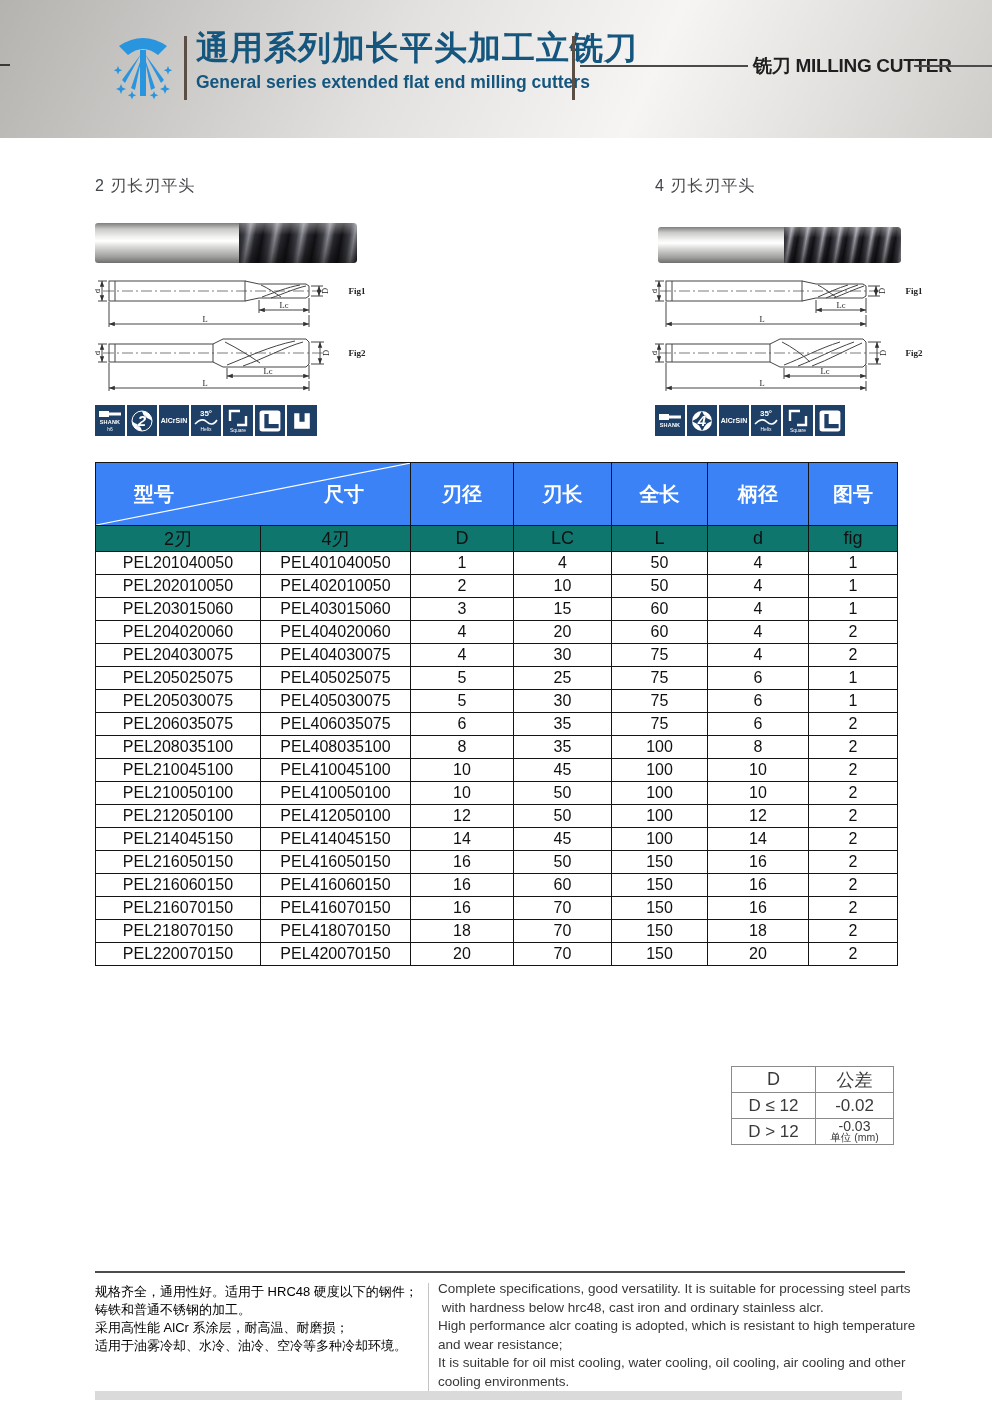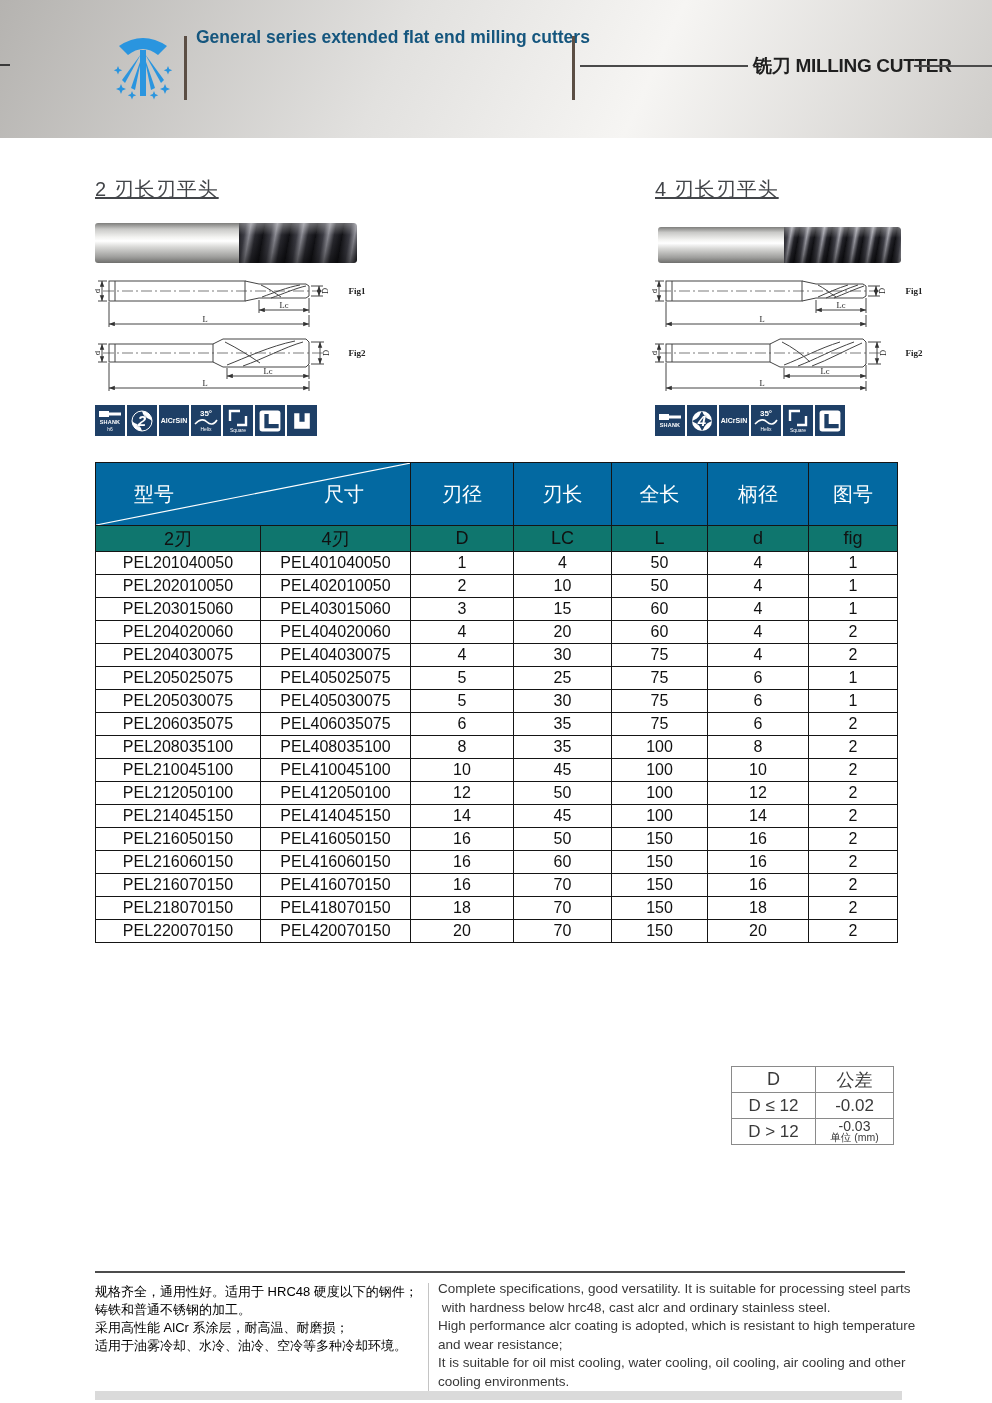--- a/index.html
+++ b/index.html
@@ -17,21 +17,21 @@
   .titles{position:absolute;left:196px;top:26px;width:380px;}
   .title-zh{font-size:33px;font-weight:bold;color:#15567e;letter-spacing:1px;white-space:nowrap;}
   .title-en{font-size:17.5px;font-weight:bold;color:#15567e;margin-top:1px;white-space:nowrap;}
   .hline{position:absolute;top:65px;height:2px;background:#4a4a4a;}
   .hline-mid{left:580px;width:168px;}
   .hline-right{left:914px;width:78px;}
   .category{position:absolute;left:753px;top:53px;font-size:19px;font-weight:bold;color:#1f1f1f;
             letter-spacing:-0.3px;white-space:nowrap;}
 
   
-  .sec-title{position:absolute;font-size:20px;color:#43464a;letter-spacing:1px;text-decoration:underline;}
+  .sec-title{position:absolute;font-size:16px;color:#43464a;letter-spacing:1px;}
 
   
   .photo{position:absolute;border-radius:3px;overflow:hidden;}
   .photo .shank{position:absolute;left:0;top:0;bottom:0;
     background:linear-gradient(to bottom,#7e7e7c 0%,#c9c9c7 15%,#f2f2f0 35%,#ffffff 45%,#d8d8d6 60%,#9e9e9c 85%,#6f6f6d 100%);}
   .photo .flutes{position:absolute;right:0;top:0;bottom:0;border-radius:0 3px 3px 0;}
   .flutes2{background:repeating-linear-gradient(100deg,#16161a 0px,#3c3c44 7px,#8a8a92 12px,#2a2a30 18px,#101014 26px);}
   .flutes4{background:repeating-linear-gradient(100deg,#16161a 0px,#44444c 5px,#9a9aa2 8px,#26262c 12px,#101014 16px);}
   .photo .flutes::after{content:'';position:absolute;inset:0;
     background:linear-gradient(to bottom,rgba(255,255,255,.35),rgba(255,255,255,0) 30%,rgba(0,0,0,.25) 75%,rgba(0,0,0,.45));}
@@ -50,21 +50,21 @@
   .b-deg{font-size:8px;font-weight:bold;line-height:1;}
   .b-digit{position:absolute;font-size:15px;font-weight:bold;font-style:italic;
            text-shadow:0 0 2px #1e3f66;}
   .badge .rel{position:relative;display:flex;align-items:center;justify-content:center;}
 
   
   .spec-table{position:absolute;border-collapse:collapse;table-layout:fixed;
               font-family:"Liberation Sans",sans-serif;}
   .spec-table th,.spec-table td{border:1px solid #151515;text-align:center;vertical-align:middle;
               padding:0;overflow:hidden;white-space:nowrap;}
-  .spec-table .h1 th{background:#0369a1;color:#fff;height:62px;font-size:20px;font-weight:normal;}
+  .spec-table .h1 th{background:#3b82f6;color:#fff;height:62px;font-size:20px;font-weight:bold;}
   .spec-table .corner{position:relative;}
   .corner-model{position:absolute;left:38px;top:50%;transform:translateY(-50%);}
   .corner-size{position:absolute;right:46px;top:50%;transform:translateY(-50%);}
   .diag{position:absolute;left:0;top:0;}
   .spec-table .h2 td{height:25px;font-size:18px;background:#0f766e;color:#111;}
   .spec-table tbody td{height:22px;font-size:16px;color:#111;background:#fff;}
 
   
   .tol-table{position:absolute;border-collapse:collapse;table-layout:fixed;color:#3a3a3a;
              font-family:"Liberation Sans",sans-serif;}
@@ -110,20 +110,21 @@
         <path d="M9,54 l1.4,3.6 L14,59 l-3.6,1.4 L9,64 l-1.4,-3.6 L4,59 l3.6,-1.4 Z"></path>
         <path d="M20,61 l1.2,3 3,1.2 -3,1.2 -1.2,3 -1.2,-3 -3,-1.2 3,-1.2 Z"></path>
         <path d="M42,61 l1.2,3 3,1.2 -3,1.2 -1.2,3 -1.2,-3 -3,-1.2 3,-1.2 Z"></path>
         <path d="M53,54 l1.4,3.6 3.6,1.4 -3.6,1.4 -1.4,3.6 -1.4,-3.6 -3.6,-1.4 3.6,-1.4 Z"></path>
         <path d="M6,36 l1.2,3 3,1.2 -3,1.2 -1.2,3 -1.2,-3 -3,-1.2 3,-1.2 Z"></path>
         <path d="M56,36 l1.2,3 3,1.2 -3,1.2 -1.2,3 -1.2,-3 -3,-1.2 3,-1.2 Z"></path>
       </g>
     </svg>
     <div class="vbar vbar-left"></div>
     <div class="titles">
+      <div class="title-zh">通用系列加长平头加工立铣刀</div>
       <div class="title-en">General series extended flat end milling cutters</div>
     </div>
     <div class="vbar vbar-right"></div>
     <div class="hline hline-mid"></div>
     <div class="category">铣刀 MILLING CUTTER</div>
     <div class="hline hline-right"></div>
   </header>
 
   <div class="sec-title" style="left:95px;top:176px;">2 刃长刃平头</div>
   <div class="sec-title" style="left:655px;top:176px;">4 刃长刃平头</div>
@@ -500,20 +501,29 @@
         <tr>
           <td>PEL210045100</td>
           <td>PEL410045100</td>
           <td>10</td>
           <td>45</td>
           <td>100</td>
           <td>10</td>
           <td>2</td>
         </tr>
         <tr>
+          <td>PEL210050100</td>
+          <td>PEL410050100</td>
+          <td>10</td>
+          <td>50</td>
+          <td>100</td>
+          <td>10</td>
+          <td>2</td>
+        </tr>
+        <tr>
           <td>PEL212050100</td>
           <td>PEL412050100</td>
           <td>12</td>
           <td>50</td>
           <td>100</td>
           <td>12</td>
           <td>2</td>
         </tr>
         <tr>
           <td>PEL214045150</td>
@@ -599,21 +609,21 @@
   <div class="footer-rule"></div>
   <div class="footer-zh">
       <div>规格齐全，通用性好。适用于 HRC48 硬度以下的钢件；</div>
       <div>铸铁和普通不锈钢的加工。</div>
       <div>采用高性能 AlCr 系涂层，耐高温、耐磨损；</div>
       <div>适用于油雾冷却、水冷、油冷、空冷等多种冷却环境。</div>
     </div>
   <div class="footer-divider"></div>
   <div class="footer-en">
       <div>Complete specifications, good versatility. It is suitable for processing steel parts</div>
-      <div> with hardness below hrc48, cast alcr and ordinary stainless steel.</div>
+      <div> with hardness below hrc48, cast iron and ordinary stainless alcr.</div>
       <div>High performance alcr coating is adopted, which is resistant to high temperature</div>
       <div>and wear resistance;</div>
       <div>It is suitable for oil mist cooling, water cooling, oil cooling, air cooling and other</div>
       <div>cooling environments.</div>
     </div>
   <div class="bottom-bar"></div>
 
 </div>
 
 </body></html>

